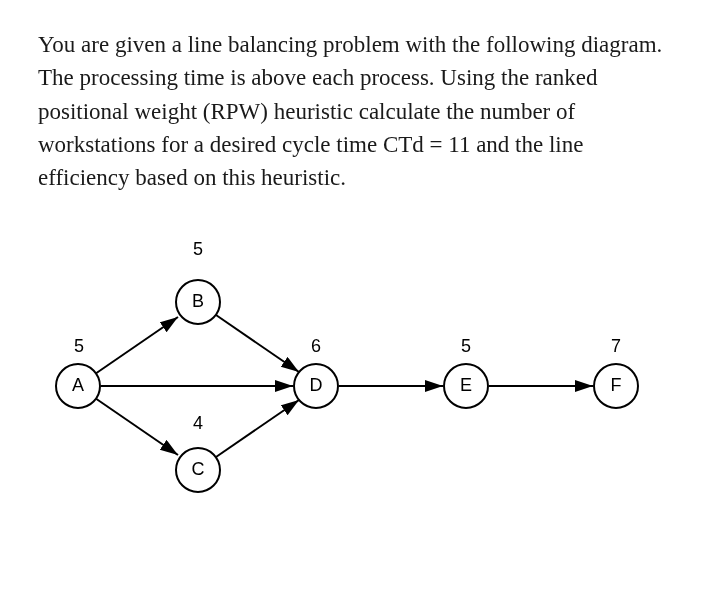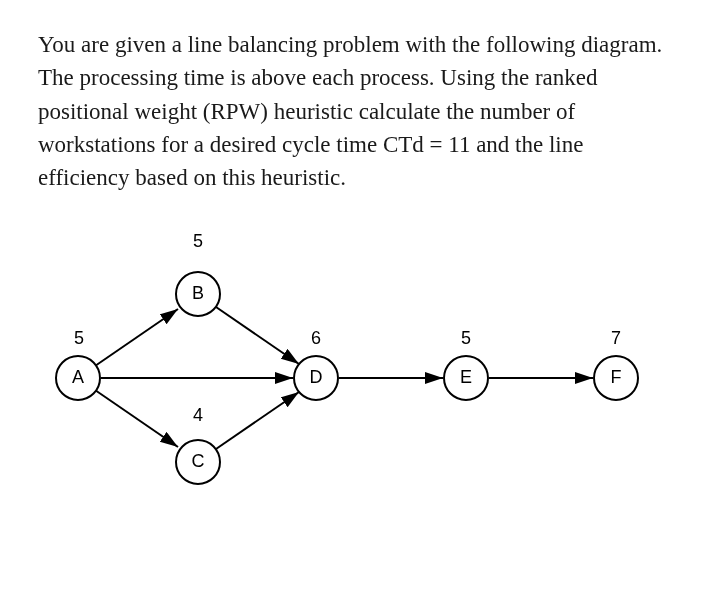--- a/index.html
+++ b/index.html
@@ -8,21 +8,21 @@
     height: 608px;
     background: #ffffff;
     font-family: Georgia, 'Times New Roman', serif;
     padding: 28px 38px;
     position: relative;
   }
   .problem-text {
     font-size: 23px;
     line-height: 1.45;
     color: #1a1a1a;
-    margin-bottom: 20px;
+    margin-bottom: 28px;
     font-weight: 400;
   }
   .diagram {
     position: relative;
     width: 640px;
     height: 310px;
     margin-top: 10px;
   }
   .node {
     position: absolute;

